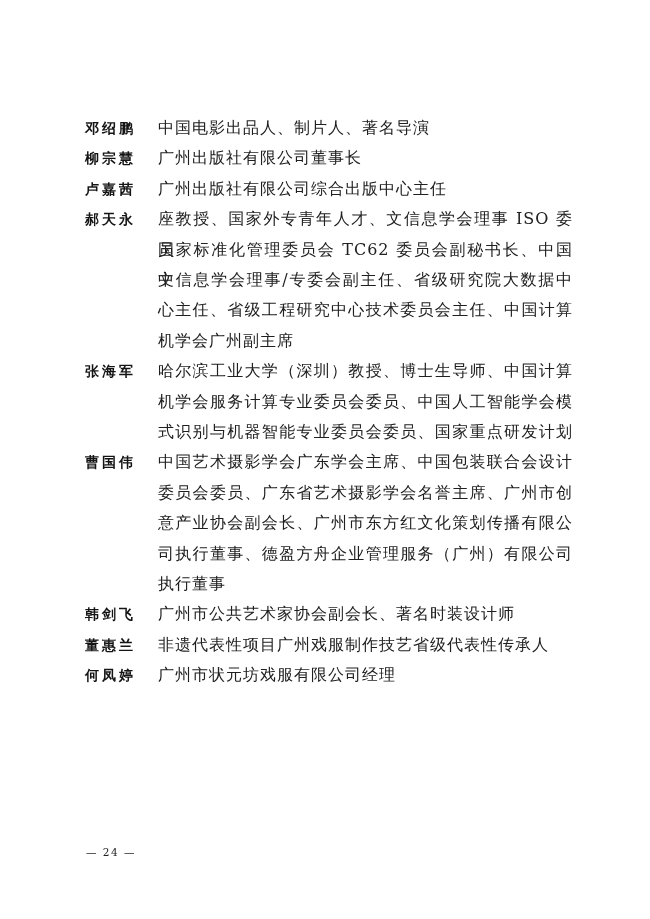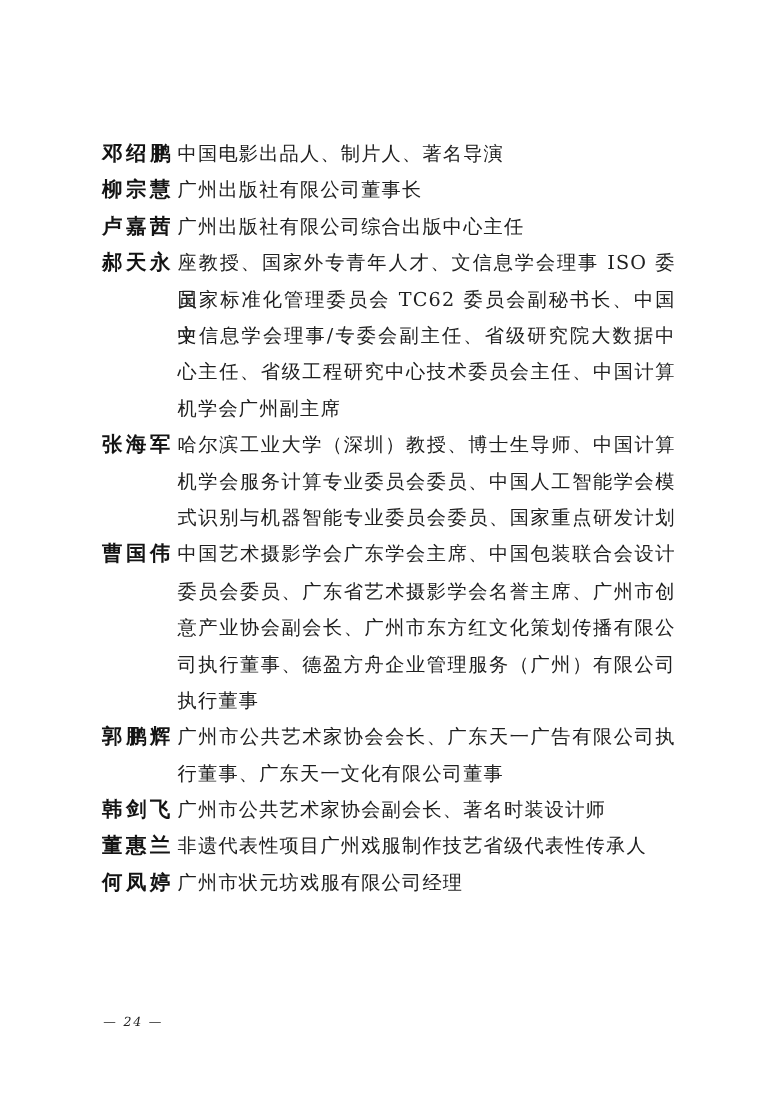--- a/index.html
+++ b/index.html
@@ -21,23 +21,23 @@
     left: 85px;
     top: 113px;
     width: 490px;
   }
   .entry {
     display: flex;
     align-items: flex-start;
   }
   .name {
     flex: 0 0 62px;
-    margin-right: 1px;
+    margin-right: 11px;
     font-weight: 700;
-    font-size: 17px;
+    font-size: 14px;
     line-height: 30.4px;
     letter-spacing: 3px;
     white-space: nowrap;
     color: #141414;
   }
   .desc {
     width: 415px;
     font-size: 16px;
     line-height: 30.4px;
     letter-spacing: 1px;
@@ -53,21 +53,20 @@
     text-align: justify;
     text-align-last: justify;
   }
   .footer {
     position: absolute;
     left: 86px;
     top: 846px;
     font-size: 10.5px;
     letter-spacing: 1.5px;
     color: #222222;
-    font-style: italic;
   }
 </style>
 </head>
 <body>
 
 <div class="page">
   <div class="content" id="list">
       <div class="entry">
         <span class="name">邓绍鹏</span>
         <div class="desc">
@@ -108,27 +107,20 @@
         <span class="name">曹国伟</span>
         <div class="desc">
           <div class="line just">中国艺术摄影学会广东学会主席、中国包装联合会设计</div>
           <div class="line just">委员会委员、广东省艺术摄影学会名誉主席、广州市创</div>
           <div class="line just">意产业协会副会长、广州市东方红文化策划传播有限公</div>
           <div class="line just">司执行董事、德盈方舟企业管理服务（广州）有限公司</div>
           <div class="line">执行董事</div>
         </div>
       </div>
       <div class="entry">
-        <span class="name">郭鹏辉</span>
-        <div class="desc">
-          <div class="line just">广州市公共艺术家协会会长、广东天一广告有限公司执</div>
-          <div class="line">行董事、广东天一文化有限公司董事</div>
-        </div>
-      </div>
-      <div class="entry">
         <span class="name">韩剑飞</span>
         <div class="desc">
           <div class="line">广州市公共艺术家协会副会长、著名时装设计师</div>
         </div>
       </div>
       <div class="entry">
         <span class="name">董惠兰</span>
         <div class="desc">
           <div class="line">非遗代表性项目广州戏服制作技艺省级代表性传承人</div>
         </div>

